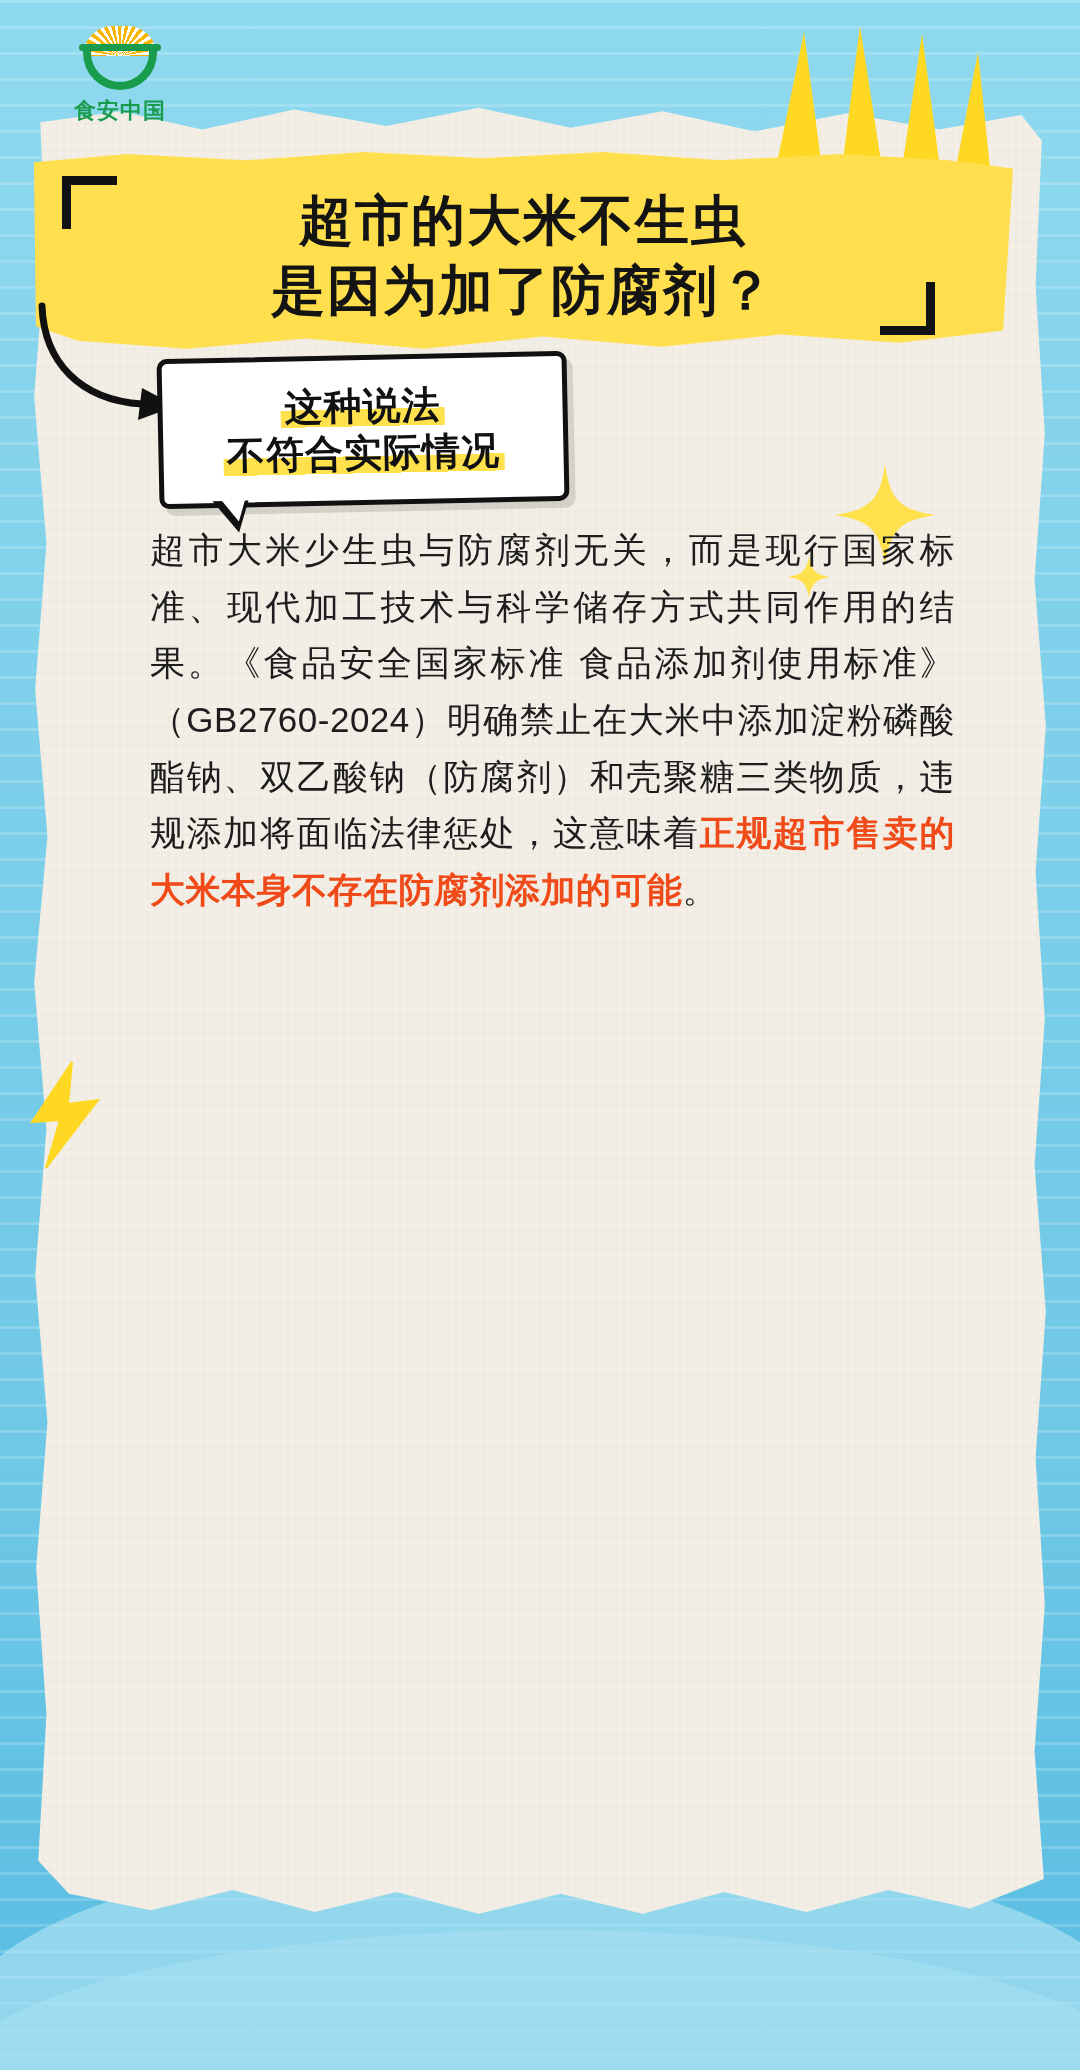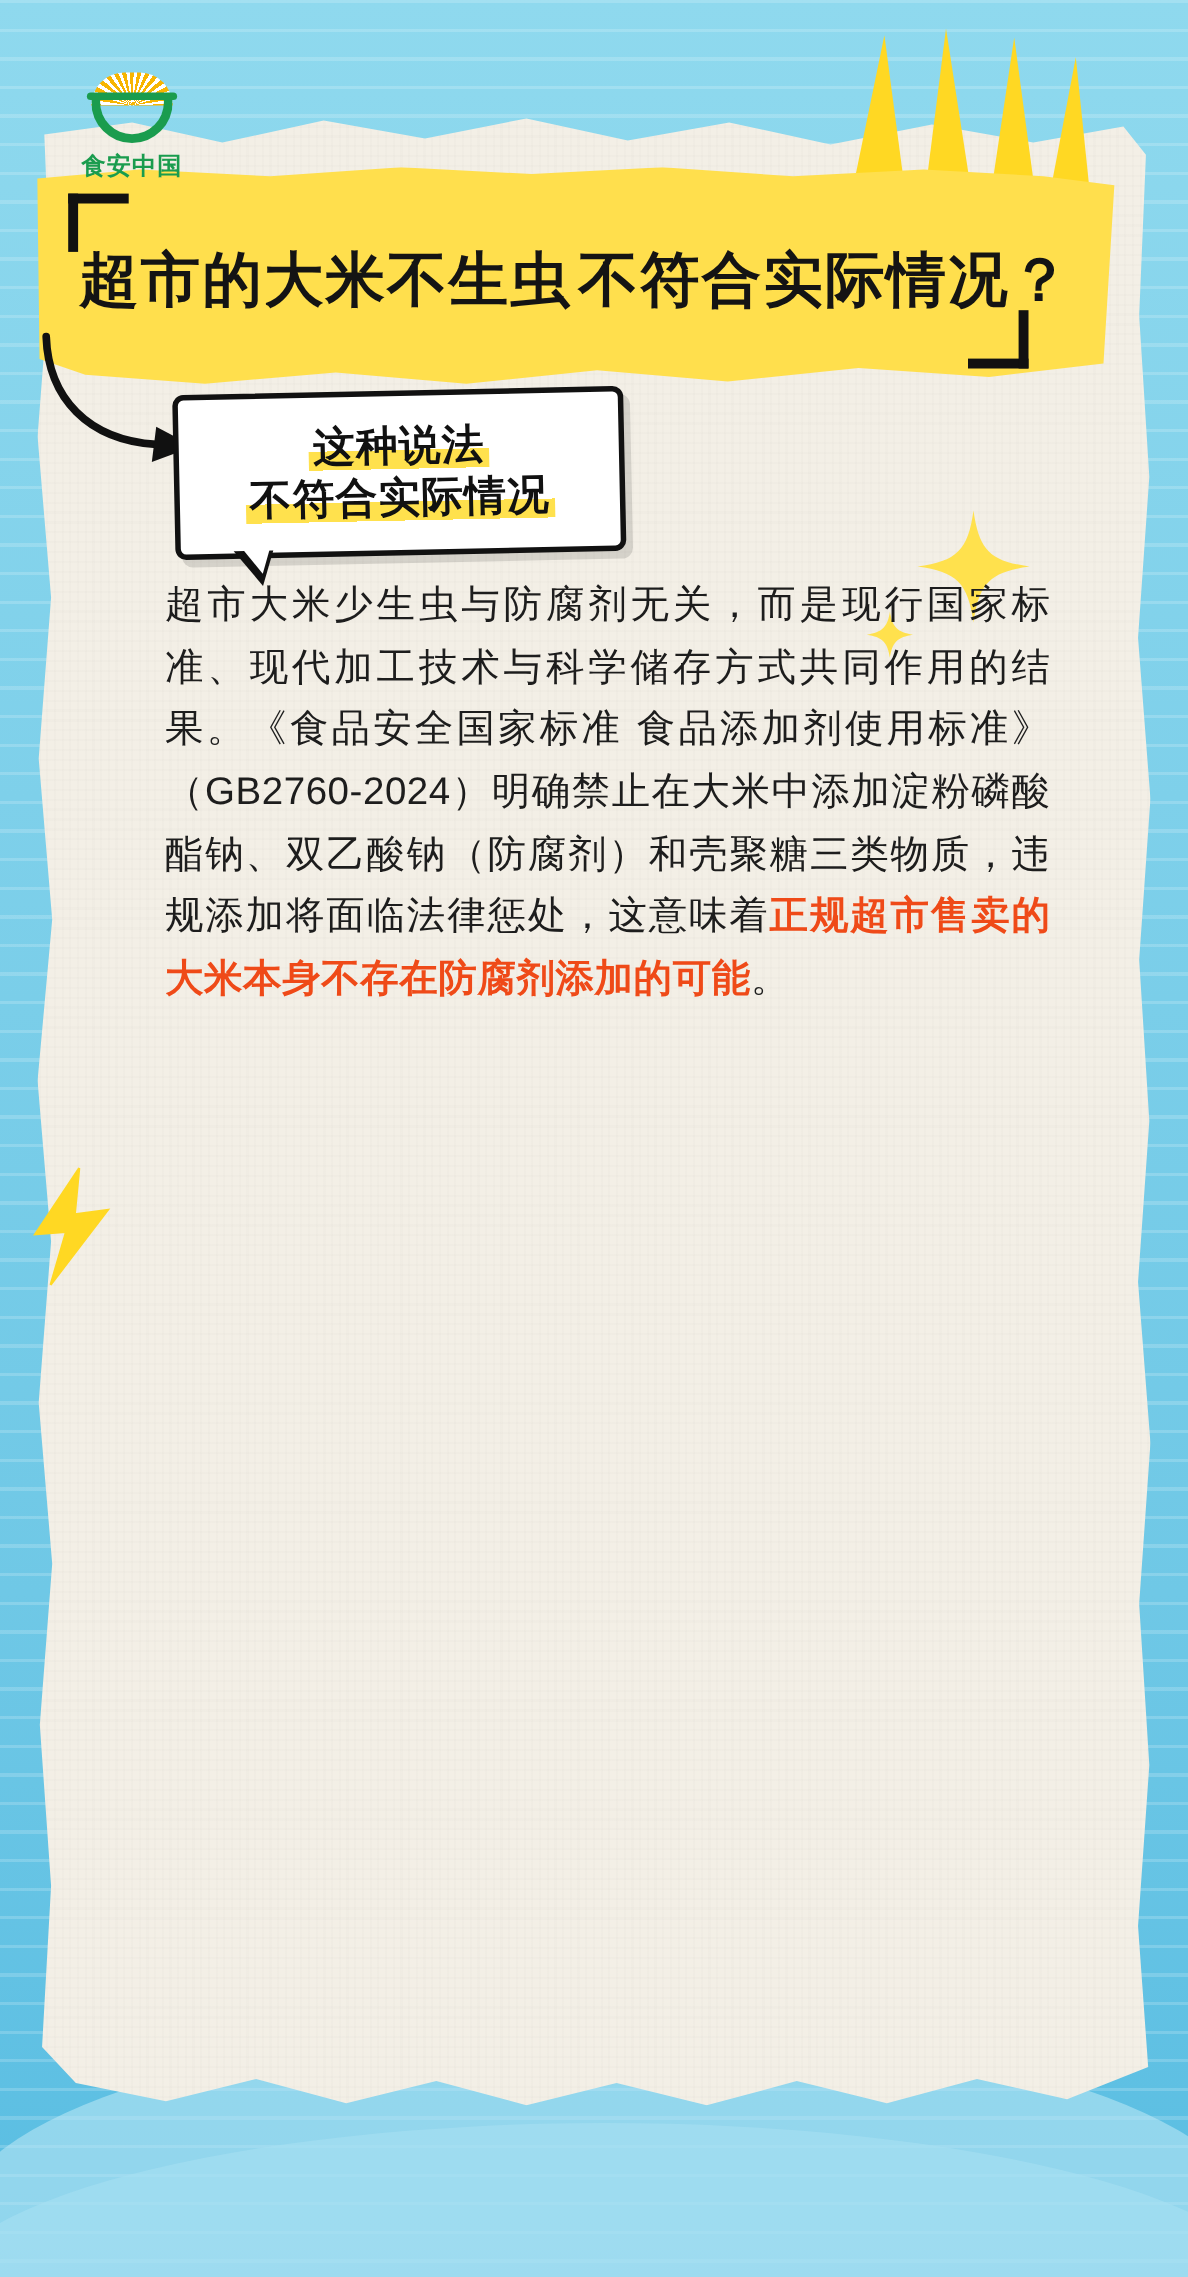--- a/index.html
+++ b/index.html
@@ -78,21 +78,20 @@
 
   
   .logos {
     position: absolute;
     left: 60px;
     top: 26px;
     display: flex;
     align-items: flex-start;
     gap: 56px;
     z-index: 20;
-    margin-top: 40px;
   }
   .logo {
     display: flex;
     flex-direction: column;
     align-items: center;
     width: 120px;
   }
   .logo-mark {
     width: 78px;
     height: 66px;
@@ -186,21 +185,21 @@
     clip-path: polygon(
       0.6% 6%, 10% 2%, 22% 5%, 34% 1%, 46% 4%, 58% 1%, 70% 5%, 82% 2%, 93% 5%, 99.5% 9%,
       98.5% 88%, 88% 94%, 76% 90%, 64% 96%, 52% 91%, 40% 97%, 28% 92%, 16% 97%, 5% 93%, 0.8% 86%
     );
     box-shadow: 0 6px 14px rgba(0,0,0,0.10);
   }
   .banner-inner {
     position: absolute;
     left: 0; right: 0; top: 0; bottom: 0;
     display: flex;
-    flex-direction: row;
+    flex-direction: column;
     align-items: center;
     justify-content: center;
     gap: 6px;
     padding-top: 6px;
   }
   .headline {
     font-family: "Liberation Sans", sans-serif;
     font-weight: bold;
     font-size: 54px;
     color: #141414;
@@ -351,21 +350,21 @@
         <div class="logo1-rays"></div>
         <div class="logo1-bowl"></div>
       </div>
       <div class="logo-text">食安中国</div>
     </div>
   </div>
 
   <div class="banner">
     <div class="banner-inner">
       <div class="headline">超市的大米不生虫</div>
-      <div class="headline">不符合实际情况？</div>
+      <div class="headline">是因为加了防腐剂？</div>
     </div>
   </div>
   <div class="bracket tl"></div>
   <div class="bracket br"></div>
 
   <svg class="arrow" width="190" height="130" viewBox="0 0 190 130">
     <path d="M12 6 C 14 62, 50 100, 112 104" stroke="#111" stroke-width="7" fill="none" stroke-linecap="round"></path>
     <polygon points="112,88 146,106 108,120" fill="#111"></polygon>
   </svg>
 

